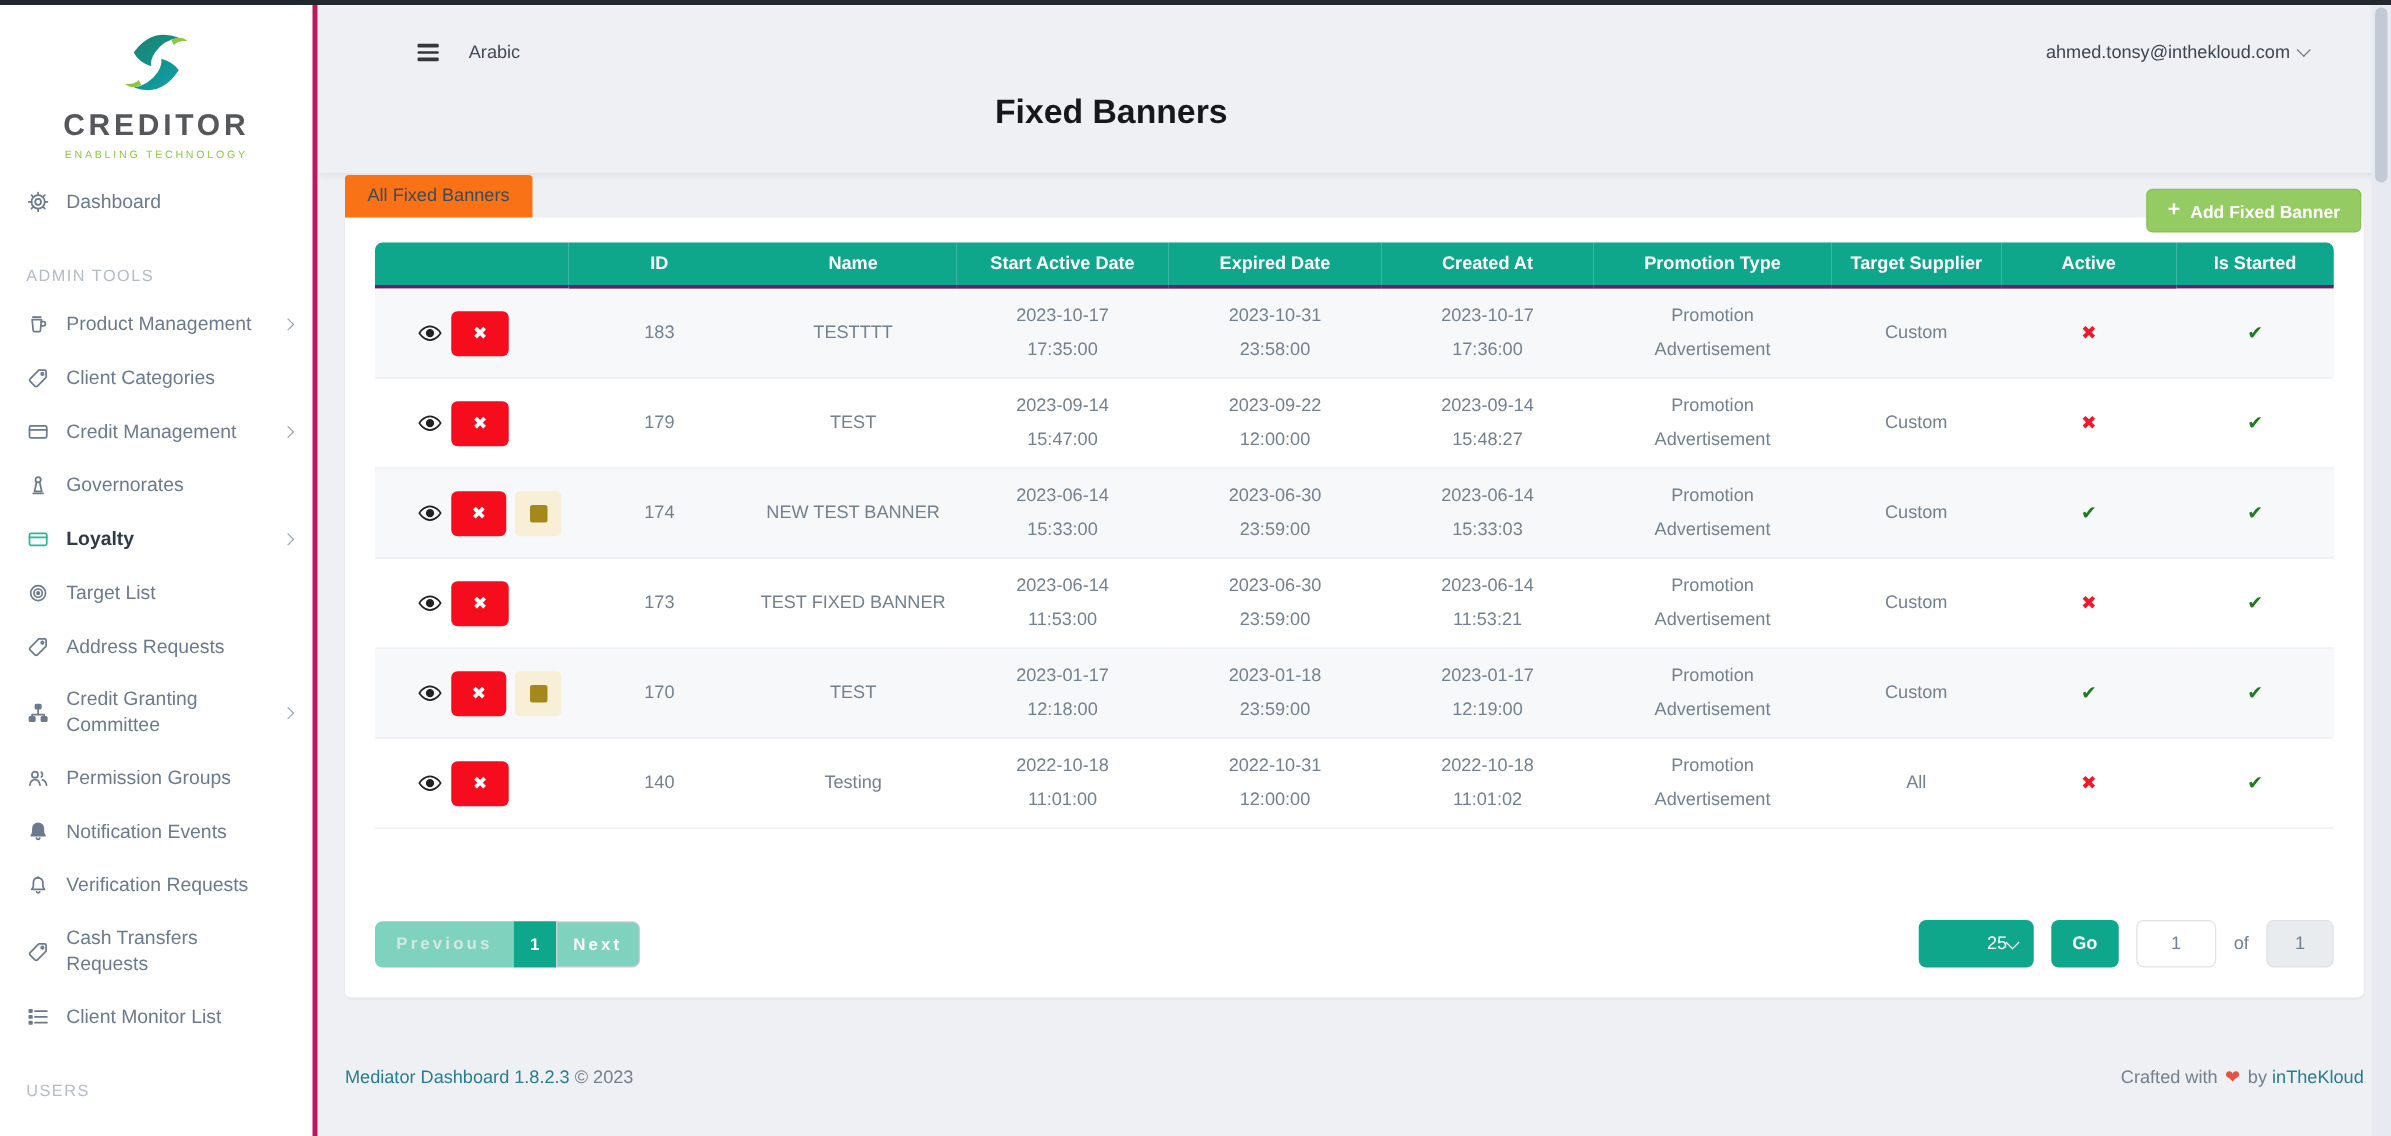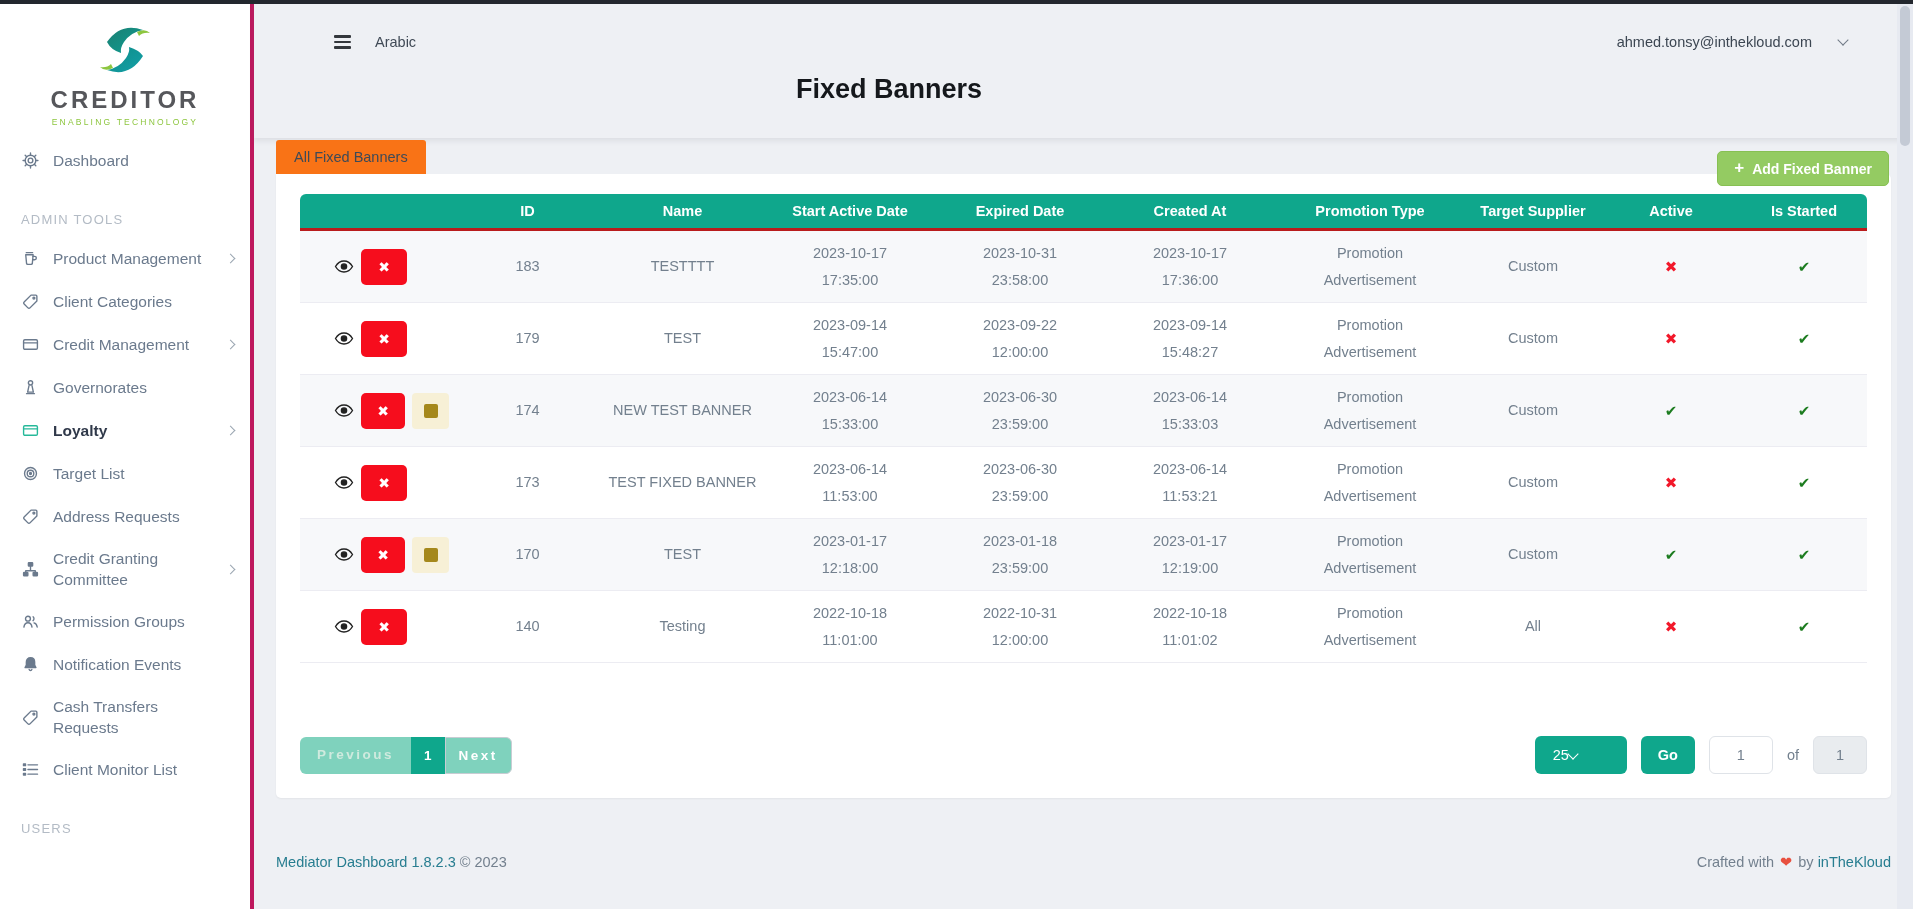--- a/index.html
+++ b/index.html
@@ -28,56 +28,56 @@
   .nav-section { margin:30px 0 10px; padding:0 21px; color:#b3bbc5; font-size:13px; letter-spacing:1.2px; }
 
   
   .main { flex:1; position:relative; padding:0 22px; }
   .header-zone { margin:0 -22px; padding:26px 66px 0 80px; height:138px; box-shadow:0 3px 5px rgba(110,120,135,.14); }
   .topbar { display:flex; justify-content:space-between; align-items:center; height:32px; }
   .topbar-left { display:flex; align-items:center; gap:24px; }
   .hamburger { display:flex; flex-direction:column; gap:3px; cursor:pointer; }
   .hamburger span { display:block; width:17px; height:2.5px; background:#33373c; border-radius:1px; }
   .lang { font-size:14.5px; color:#404a56; }
-  .topbar-right { display:flex; align-items:center; gap:27px; cursor:pointer;justify-content:space-between; }
+  .topbar-right { display:flex; align-items:center; gap:7px; cursor:pointer;justify-content:space-between; }
   .email { font-size:14.5px; color:#3c4652; }
   .chev-down { width:8px; height:8px; border-right:1.6px solid #707a86; border-bottom:1.6px solid #707a86; transform:rotate(45deg); margin-top:-4px; }
   .page-title { width:1110px; text-align:center; font-size:27px; font-weight:800; color:#15181c; margin-top:16px; }
 
   .content { position:relative; }
   .tabs-row { display:flex; height:34px; margin-top:2px; }
   .tab { background:#f97316; padding:0 18px; display:flex; align-items:center; font-size:14.5px; color:#3f4a57; border-radius:3px 3px 0 0; cursor:pointer; }
   .add-btn { position:absolute; top:11px; right:2px; height:35px; background:#94cb62; border:1px solid #87c053; color:#fff; font-weight:bold; font-size:14px; border-radius:5px; padding:0 16px; display:flex; align-items:center; gap:8px; cursor:pointer; font-family:inherit; }
   .add-btn .plus { font-size:17px; font-weight:bold; margin-top:-1px; }
 
   .card { background:#fff; border-radius:0 5px 5px 5px; padding:20px 24px 24px; height:624px; display:flex; flex-direction:column; box-shadow:0 1px 2px rgba(0,0,0,.05); }
 
   table { width:100%; border-collapse:separate; border-spacing:0; table-layout:fixed; font-size:14.5px; color:#73808e; }
-  thead th { background:#0fa78c; color:#fff; font-weight:bold; font-size:14.5px; height:37px; border-bottom:3px solid #b91c1c; text-align:center; padding:0 4px; }
+  thead th { background:#0fa78c; color:#fff; font-weight:bold; font-size:14.5px; height:37px; border-bottom:3px solid #701a75; text-align:center; padding:0 4px; }
   thead th:first-child { border-radius:6px 0 0 0; }
   thead th:last-child { border-radius:0 6px 0 0; }
   tbody td { height:72px; text-align:center; border-bottom:1px solid #ececf2; line-height:1.8; vertical-align:middle; padding:0 6px; }
   tbody tr:nth-child(odd) td { background:#f7f8fa; }
   .actions-wrap { display:flex; align-items:center; gap:7px; padding-left:28px; }
   .eye-btn { display:flex; align-items:center; cursor:pointer; color:#222; }
   .eye-btn svg { width:20px; height:15px; }
   .btn-del { width:46px; height:36px; background:#f60d1d; border:none; border-radius:5px; color:#fff; font-size:14px; font-weight:bold; cursor:pointer; font-family:inherit; }
   .btn-edit { width:38px; height:36px; background:#f7f0d6; border:none; border-radius:4px; display:flex; align-items:center; justify-content:center; cursor:pointer; }
   .btn-edit .sq { width:14px; height:14px; background:#a5881b; border-radius:2px; }
   .icon-cross { color:#f2182a; font-size:15px; font-weight:bold; }
   .icon-check { color:#1c7c1f; font-size:15px; font-weight:bold; }
   .c-promo { padding:0 26px; }
 
   .pager-row { margin-top:auto; display:flex; justify-content:space-between; align-items:center; }
   .pager { display:flex; align-items:stretch; font-weight:bold; letter-spacing:2.5px; font-size:13.5px; }
   .pager .prev { background:#7fd2bd; color:#cfeade; padding:10px 17px; border-radius:6px 0 0 6px; cursor:default; }
   .pager .page-num { background:#0fa78c; color:#fff; padding:10px 13px; letter-spacing:0; display:flex; align-items:center; }
   .pager .next { background:#7fd2bd; color:#fff; padding:10px 13px; border:1px solid #c8ccd3; border-radius:0 6px 6px 0; cursor:pointer; }
   .page-ctrl { display:flex; align-items:center; gap:14px; }
-  .sel { width:92px; height:38px; background:#0fa78c; border-radius:6px; color:#fff; display:flex; align-items:center; justify-content:flex-start; padding:0 13px 0 18px; font-size:14.5px; cursor:pointer; }
+  .sel { width:92px; height:38px; background:#0fa78c; border-radius:6px; color:#fff; display:flex; align-items:center; justify-content:flex-end; padding:0 13px 0 18px; font-size:14.5px; cursor:pointer; }
   .sel .chev-down { border-color:#fff; margin-top:-3px; }
   .go-btn { height:38px; background:#0fa78c; color:#fff; border:none; border-radius:6px; font-weight:bold; font-size:14.5px; padding:0 17px; cursor:pointer; font-family:inherit; }
   .pg-input { width:64px; height:38px; border:1px solid #dfe3e8; border-radius:6px; text-align:center; color:#73808e; font-size:14.5px; background:#fff; font-family:inherit; }
   .pg-total { width:54px; height:38px; background:#e9ecef; border:1px solid #dfe3e8; border-radius:6px; text-align:center; color:#73808e; font-size:14.5px; font-family:inherit; }
   .of-label { color:#73808e; font-size:14.5px; }
 
   .footer { display:flex; justify-content:space-between; margin-top:56px; font-size:14.5px; color:#73808e; }
   .footer .link { color:#277d90; cursor:pointer; }
   .heart { color:#e8503f; padding:0 2px; }
 
@@ -220,20 +220,30 @@
           <svg viewBox="0 0 16 16" fill="none" stroke="currentColor" stroke-width="1.3" stroke-linecap="round" stroke-linejoin="round">
             <path fill="currentColor" d="M8 1.6c-2.4 0-3.9 1.8-3.9 4.1v2.8L2.9 10.9h10.2L11.9 8.5V5.7c0-2.3-1.5-4.1-3.9-4.1z"></path>
             <path d="M6.7 12.6a1.35 1.35 0 0 0 2.6 0"></path>
           </svg>
         </span>
         <span class="nav-label">Notification Events</span>
       </div>
       <div class="nav-item">
         <span class="nav-icon">
           <svg viewBox="0 0 16 16" fill="none" stroke="currentColor" stroke-width="1.3" stroke-linecap="round" stroke-linejoin="round">
+            <path d="M8 2.2c-2.2 0-3.6 1.6-3.6 3.8v2.7L3.2 10.9h9.6L11.6 8.7V6c0-2.2-1.4-3.8-3.6-3.8z"></path>
+            <path d="M6.8 12.6a1.3 1.3 0 0 0 2.4 0"></path>
+            <path d="M7.3 2.2a0.7 0.7 0 0 1 1.4 0"></path>
+          </svg>
+        </span>
+        <span class="nav-label">Verification Requests</span>
+      </div>
+      <div class="nav-item">
+        <span class="nav-icon">
+          <svg viewBox="0 0 16 16" fill="none" stroke="currentColor" stroke-width="1.3" stroke-linecap="round" stroke-linejoin="round">
             <path d="M2 8.5 8.5 2H13a1 1 0 0 1 1 1v4.5L7.5 14a1.3 1.3 0 0 1-1.9 0L2 10.4a1.3 1.3 0 0 1 0-1.9z"></path>
             <circle cx="11.2" cy="4.8" r="0.9"></circle>
           </svg>
         </span>
         <span class="nav-label">Cash Transfers Requests</span>
       </div>
       <div class="nav-item">
         <span class="nav-icon">
           <svg viewBox="0 0 16 16" fill="none" stroke="currentColor" stroke-width="1.3" stroke-linecap="round" stroke-linejoin="round">
             <path d="M5.6 3.6h9M5.6 8h9M5.6 12.4h9"></path>

